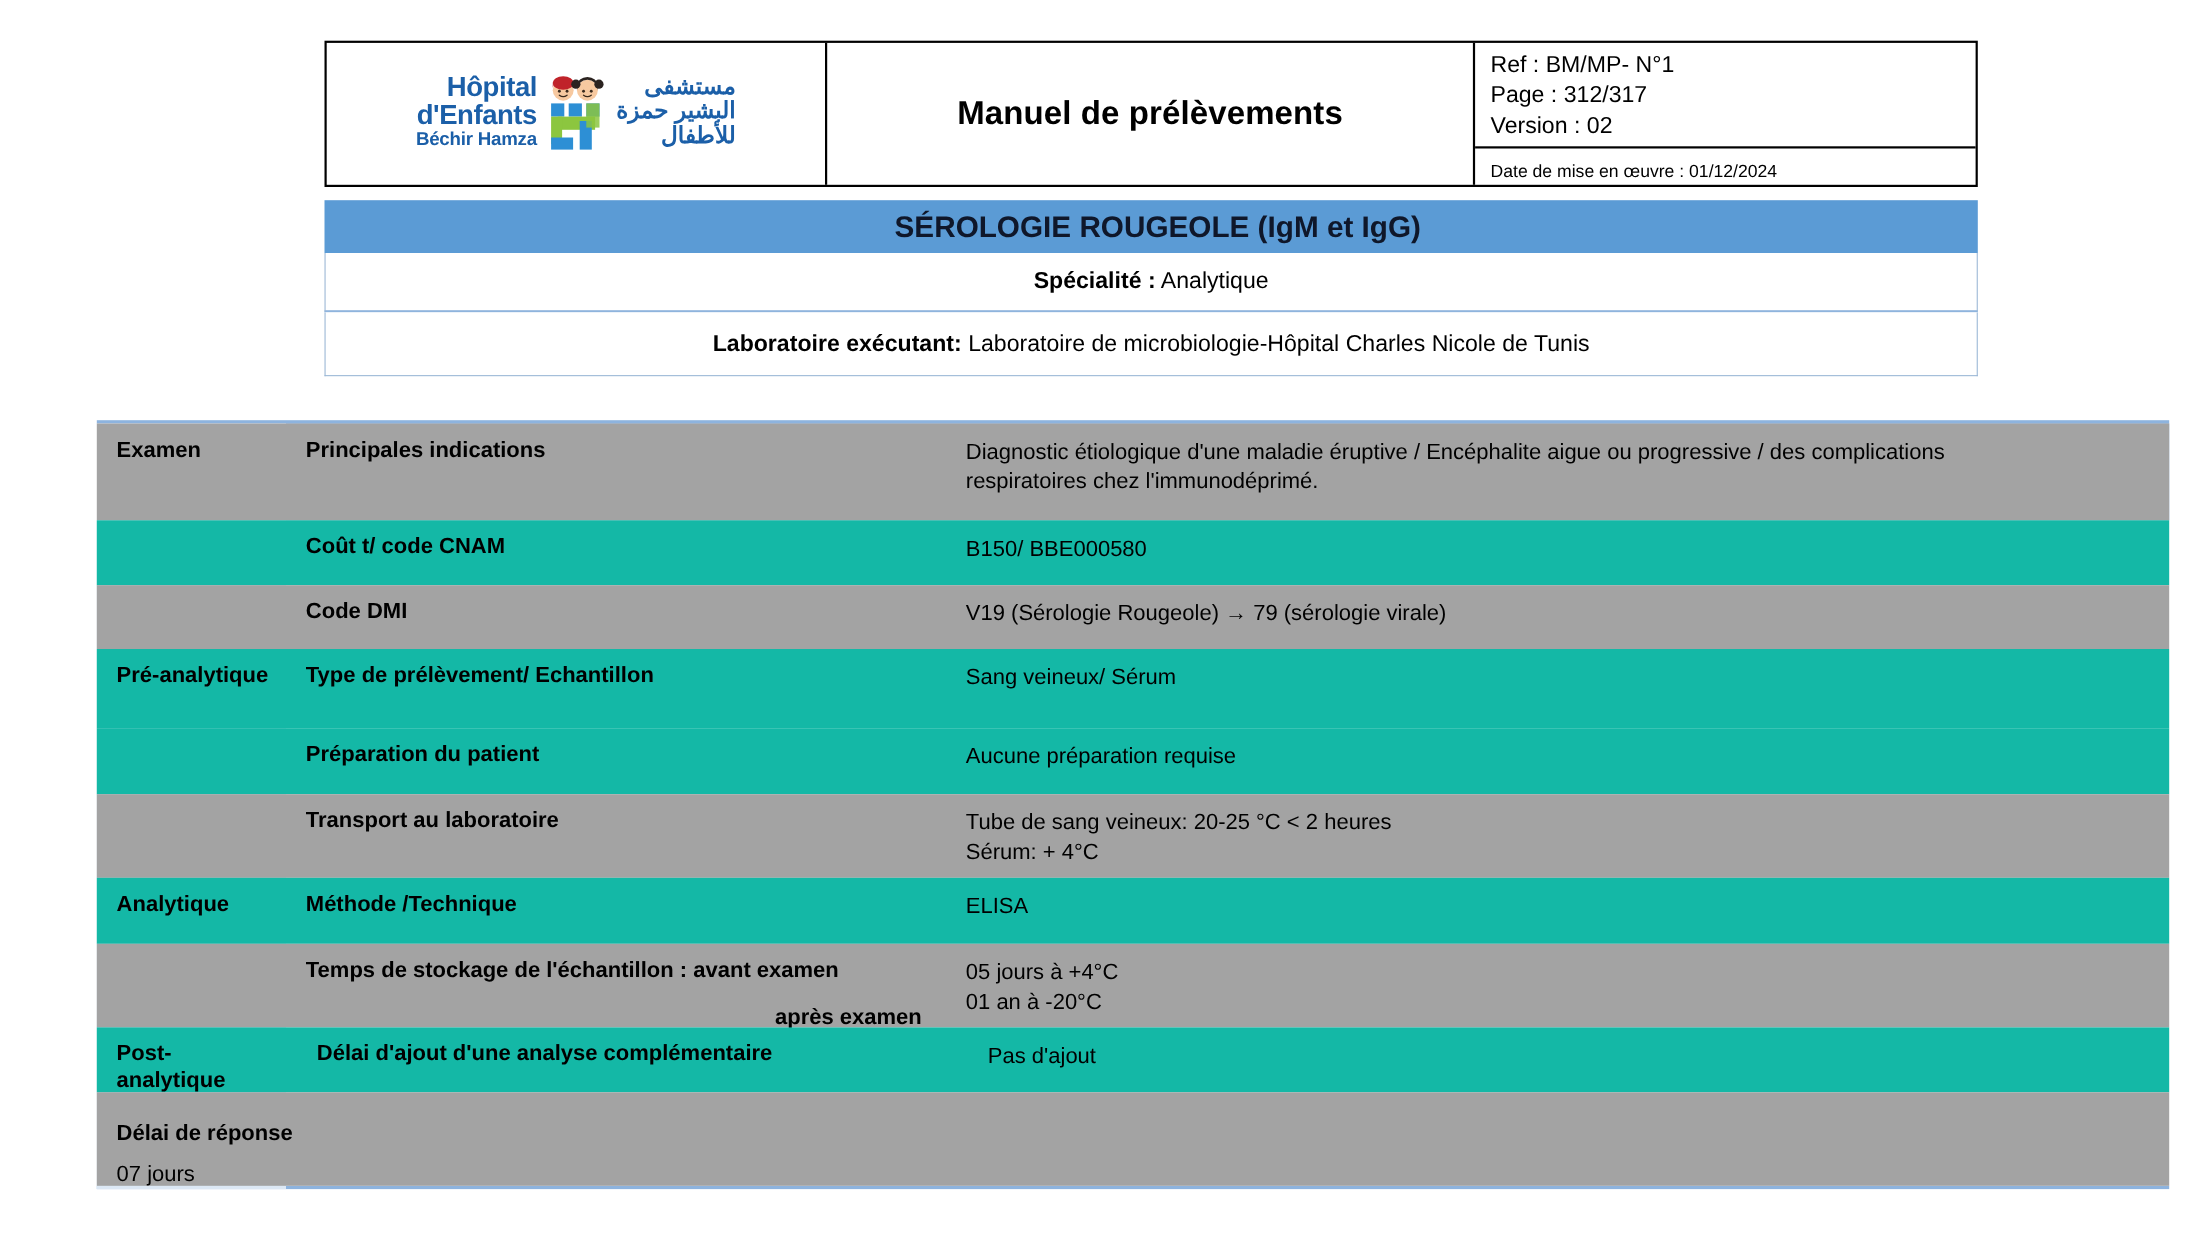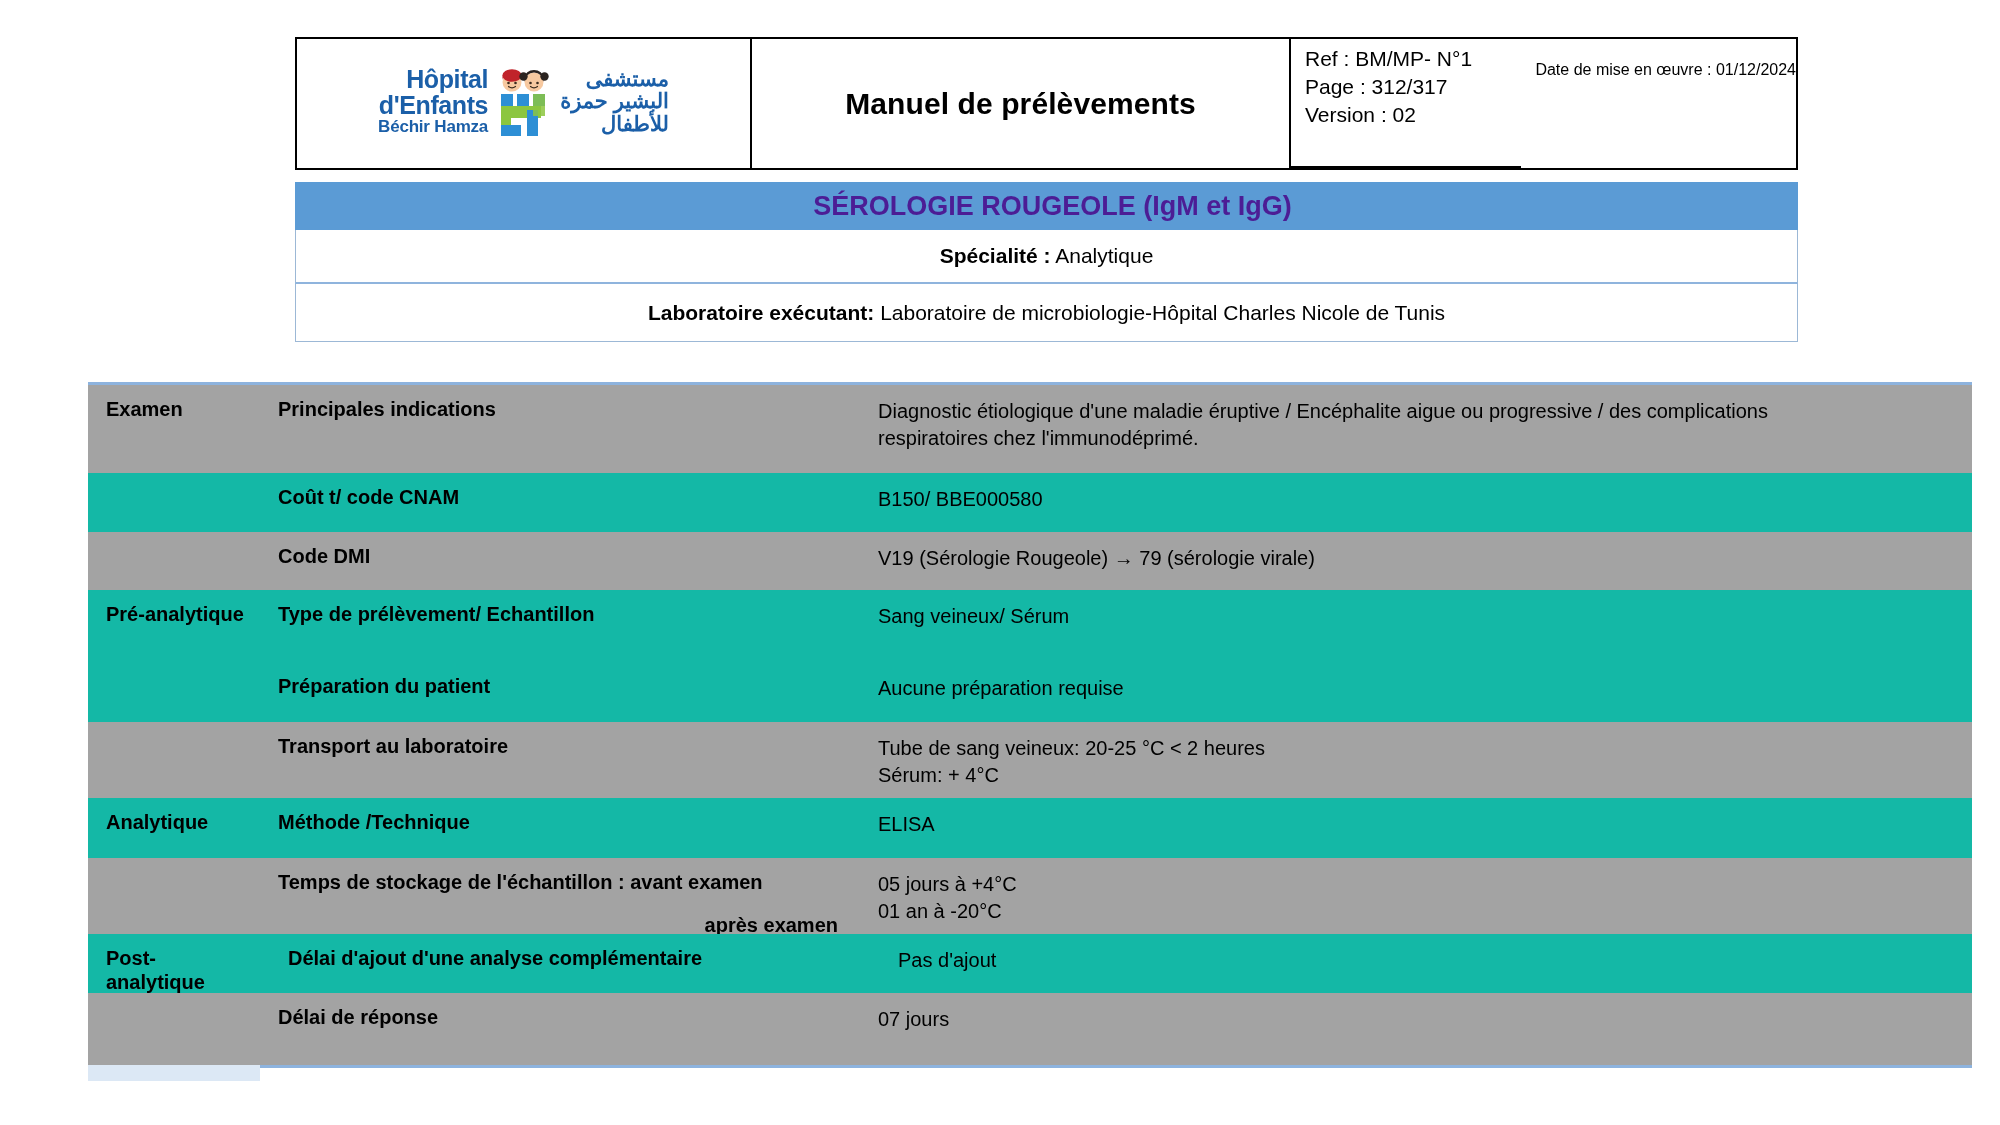--- a/index.html
+++ b/index.html
@@ -42,24 +42,24 @@
     display: flex;
     align-items: center;
     justify-content: center;
   }
   .hdr-title-cell .t {
     font-size: 30px;
     font-weight: bold;
     letter-spacing: .1px;
   }
   .hdr-meta-cell {
-    width: 505px;
-    box-sizing: border-box;
-    display: flex;
-    flex-direction: row;
+    width: 455px;
+    box-sizing: border-box;
+    display: flex;
+    flex-direction: column;
   }
   .hdr-meta-top {
     flex: 1;
     padding: 6px 0 4px 14px;
     border-bottom: 2px solid #000;
     box-sizing: border-box;
   }
   .hdr-meta-top div {
     font-size: 21px;
     line-height: 1.33;
@@ -110,21 +110,21 @@
     width: 1503px;
   }
   .banner {
     height: 48px;
     background: #5b9bd5;
     display: flex;
     align-items: center;
     justify-content: center;
   }
   .banner span {
-    color: #4c1d95;
+    color: #0f172a;
     font-size: 27px;
     font-weight: bold;
     margin-left: 12px;
   }
   .sub-row {
     background: #ffffff;
     border-left: 1px solid #9cb8d6;
     border-right: 1px solid #9cb8d6;
     box-sizing: border-box;
     display: flex;
@@ -370,21 +370,21 @@
 
   <div class="mrow sh-blue" style="height:59px;gap:10px;">
     <div class="c-sec" style="white-space:pre-line;">Post-
 analytique</div>
     <div class="c-lab">Délai d'ajout d'une analyse complémentaire</div>
     <div class="c-val">
       <span class="val-line">Pas d'ajout</span>
     </div>
   </div>
 
-  <div class="mrow sh-white" style="height:72px;">
+  <div class="mrow sh-white" style="height:85px;flex-direction:column;">
     <div class="c-sec"></div>
     <div class="c-lab">Délai de réponse</div>
     <div class="c-val">
       <span class="val-line">07 jours</span>
     </div>
   </div>
 
 </div>
 
 </body></html>

